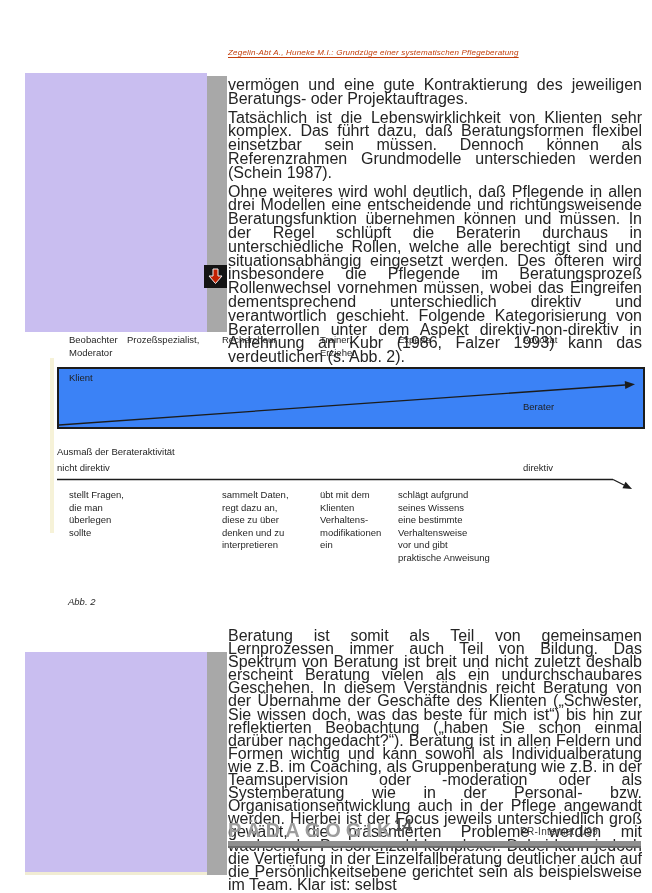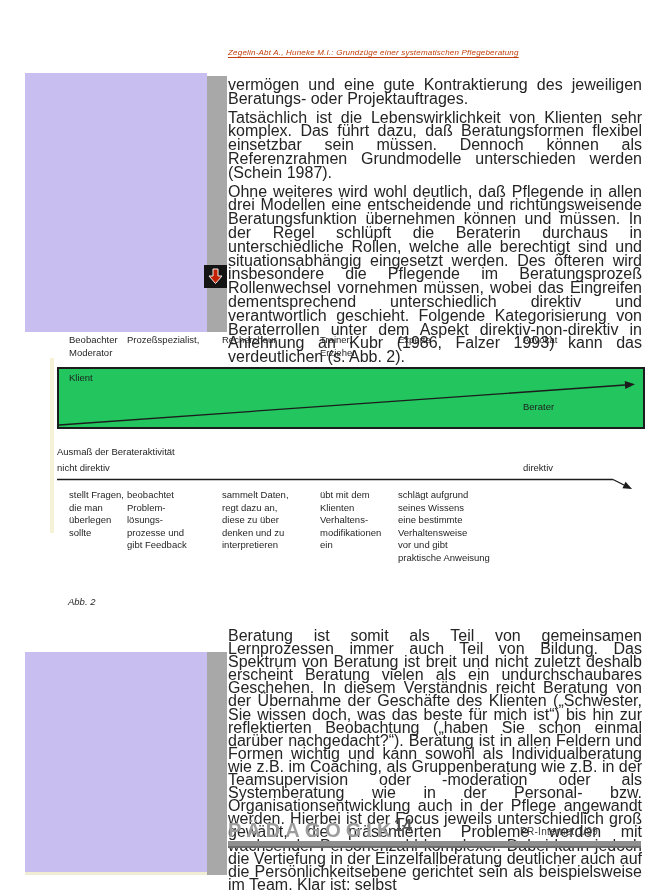--- a/index.html
+++ b/index.html
@@ -39,21 +39,21 @@
   .fig{position:absolute;left:57px;top:334px;width:588px;height:292px;font-size:9.5px;line-height:12.5px;color:#1f1f1f;}
   .fig .pre{white-space:pre-line;}
   .fig .role{position:absolute;top:0;}
   .fig .desc{position:absolute;top:155px;}
   .c1{left:0;width:68px;margin-left:12px;}
   .c2{left:70px;width:92px;}
   .c3{left:165px;width:95px;}
   .c4{left:263px;width:86px;}
   .c5{left:341px;width:124px;}
   .c6{left:466px;width:122px;}
-  .fig .box{position:absolute;left:0;top:33px;width:588px;height:62px;border:2px solid #1c1c1c;box-sizing:border-box;background:#22c55e;}
+  .fig .box{position:absolute;left:0;top:33px;width:588px;height:62px;border:2px solid #1c1c1c;box-sizing:border-box;background:#3b82f6;}
   .fig .klient{position:absolute;left:10px;top:3px;}
   .fig .berater{position:absolute;left:464px;top:32px;}
   .fig svg.diag{position:absolute;left:0;top:0;width:584px;height:58px;}
   .fig .axis-title{position:absolute;left:0;top:112px;}
   .fig .axis-left{position:absolute;left:0;top:128px;}
   .fig .axis-right{position:absolute;left:466px;top:128px;}
   .fig svg.axis{position:absolute;left:0;top:143px;width:588px;height:16px;}
   .fig .caption{position:absolute;left:11px;top:262px;font-style:italic;}
 
   
@@ -118,25 +118,20 @@
     <svg class="axis" viewBox="0 0 588 16">
       <line x1="0" y1="2.5" x2="556" y2="2.5" stroke="#1c1c1c" stroke-width="1.3"></line>
       <line x1="556" y1="2.5" x2="567" y2="8" stroke="#1c1c1c" stroke-width="1.3"></line>
       <polygon points="0,-3.5 9,0 0,3.5" transform="translate(567,8) rotate(26)" fill="#1c1c1c"></polygon>
     </svg>
 
     <span class="desc pre c1">stellt Fragen,
 die man
 überlegen
 sollte</span>
-    <span class="desc pre c2">beobachtet
-Problem-
-lösungs-
-prozesse und
-gibt Feedback</span>
     <span class="desc pre c3">sammelt Daten,
 regt dazu an,
 diese zu über
 denken und zu
 interpretieren</span>
     <span class="desc pre c4">übt mit dem
 Klienten
 Verhaltens-
 modifikationen
 ein</span>

